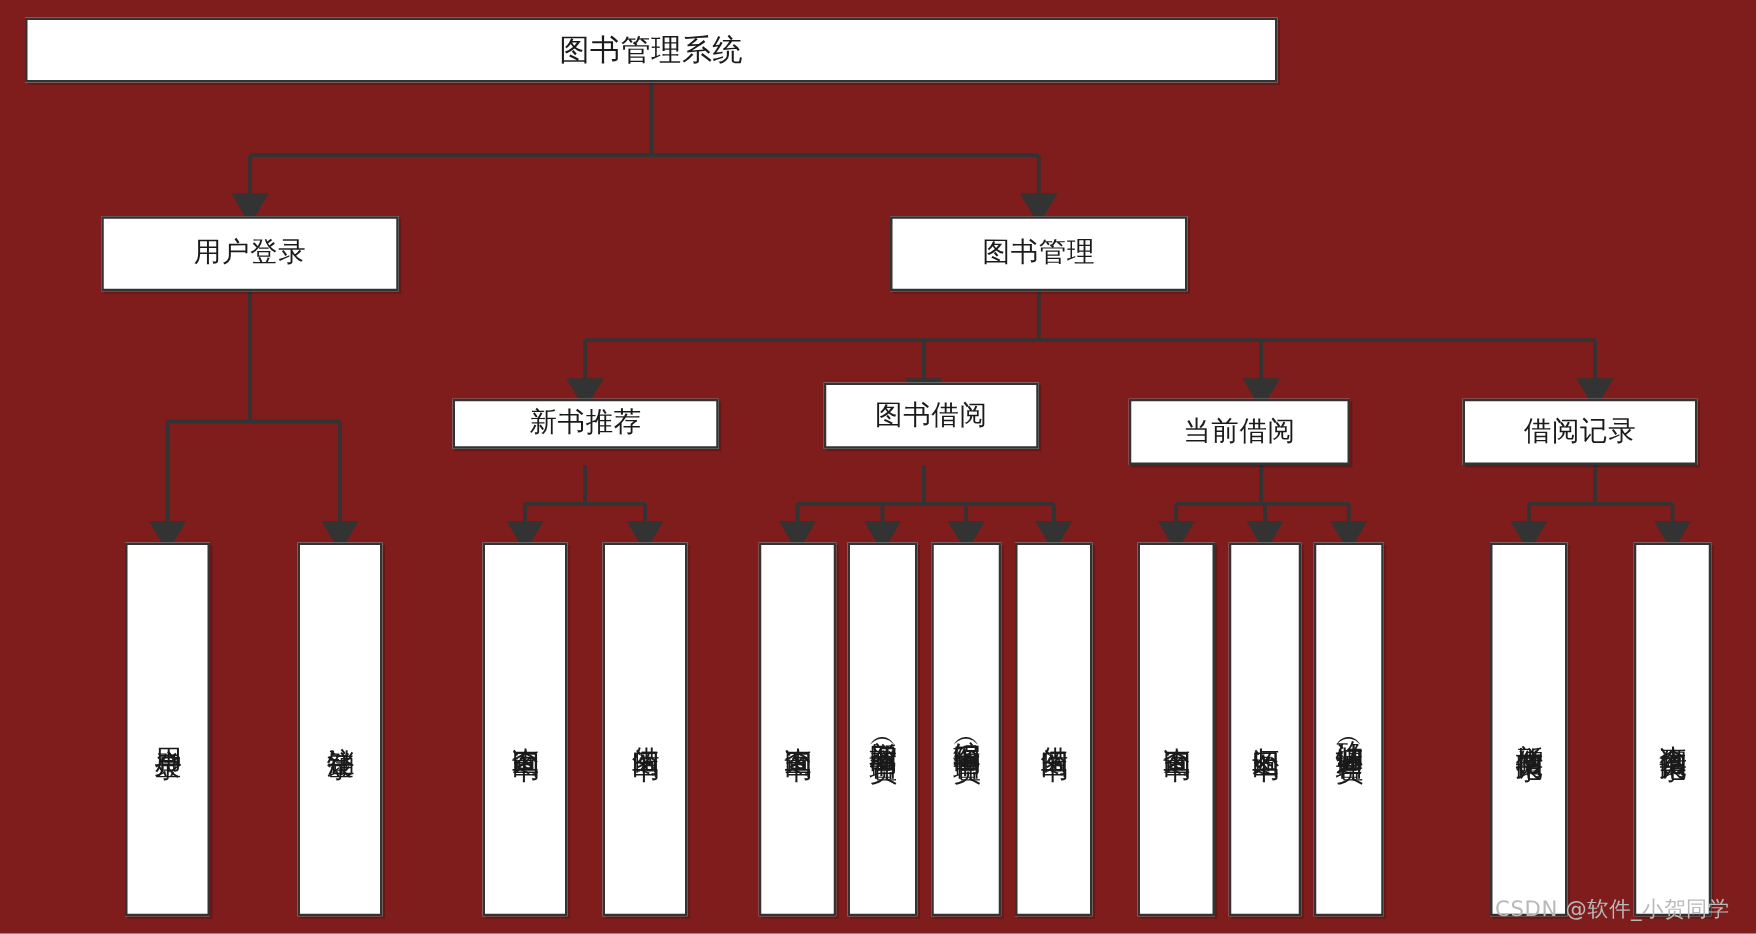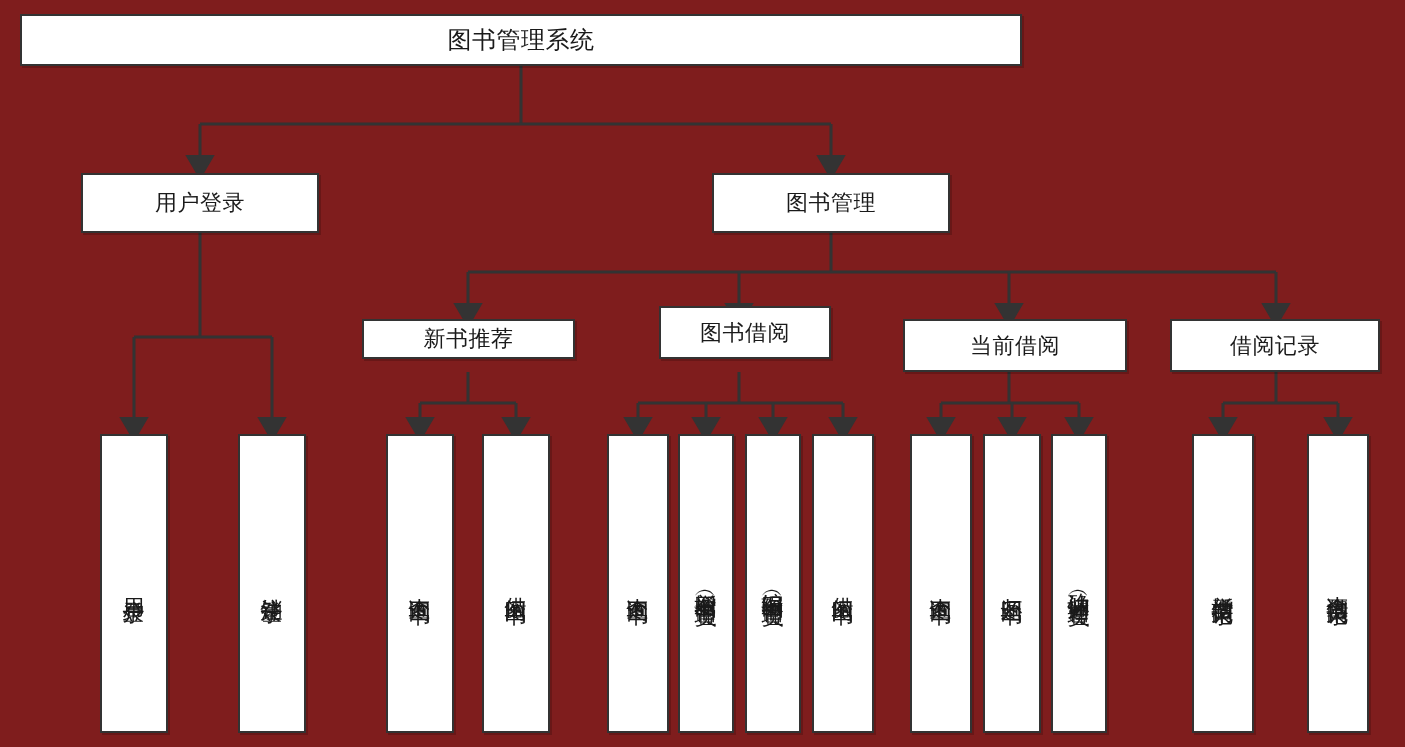--- a/index.html
+++ b/index.html
@@ -134,24 +134,24 @@
   <div class="node-box node-l2" style="left: 712px; top: 173px; width: 238px; height: 60px;">
     <span class="node-label">图书管理</span>
   </div>
 
   <div class="node-box node-l3" style="left: 362px; top: 319px; width: 213px; height: 40px;">
     <span class="node-label">新书推荐</span>
   </div>
   <div class="node-box node-l3" style="left: 632px; top: 306px; width: 172px; height: 53px; margin-left: 27px;">
     <span class="node-label">图书借阅</span>
   </div>
-  <div class="node-box node-l3" style="left: 903px; top: 319px; width: 224px; height: 53px;">
+  <div class="node-box node-l3" style="left: 903px; top: 319px; width: 177px; height: 53px;">
     <span class="node-label">当前借阅</span>
   </div>
-  <div class="node-box node-l3" style="left: 1170px; top: 319px; width: 210px; height: 53px;">
+  <div class="node-box node-l3" style="left: 1170px; top: 319px; width: 188px; height: 53px;">
     <span class="node-label">借阅记录</span>
   </div>
 
   <div class="node-box node-leaf" style="left: 100px; top: 434px; width: 68px; height: 299px;">
     <span class="node-label">用户登录</span>
   </div>
   <div class="node-box node-leaf" style="left: 238px; top: 434px; width: 68px; height: 299px;">
     <span class="node-label">注销登录</span>
   </div>
   <div class="node-box node-leaf" style="left: 386px; top: 434px; width: 68px; height: 299px;">
@@ -181,14 +181,15 @@
   <div class="node-box node-leaf" style="left: 1051px; top: 434px; width: 56px; height: 299px;">
     <span class="node-label">确认归还（管理员）</span>
   </div>
   <div class="node-box node-leaf" style="left: 1192px; top: 434px; width: 62px; height: 299px;">
     <span class="node-label">新增借阅记录</span>
   </div>
   <div class="node-box node-leaf" style="left: 1307px; top: 434px; width: 62px; height: 299px;">
     <span class="node-label">查询借阅记录</span>
   </div>
 
+  <div class="watermark" style="left: 1196px; top: 716px; color: rgb(185, 185, 185);">CSDN @软件_小贺同学</div>
 
 </div>
 
 </body></html>

